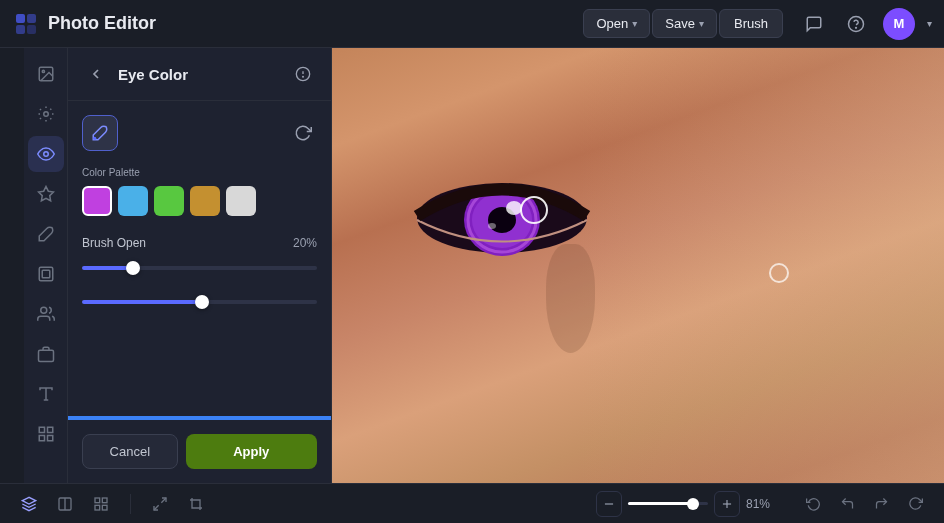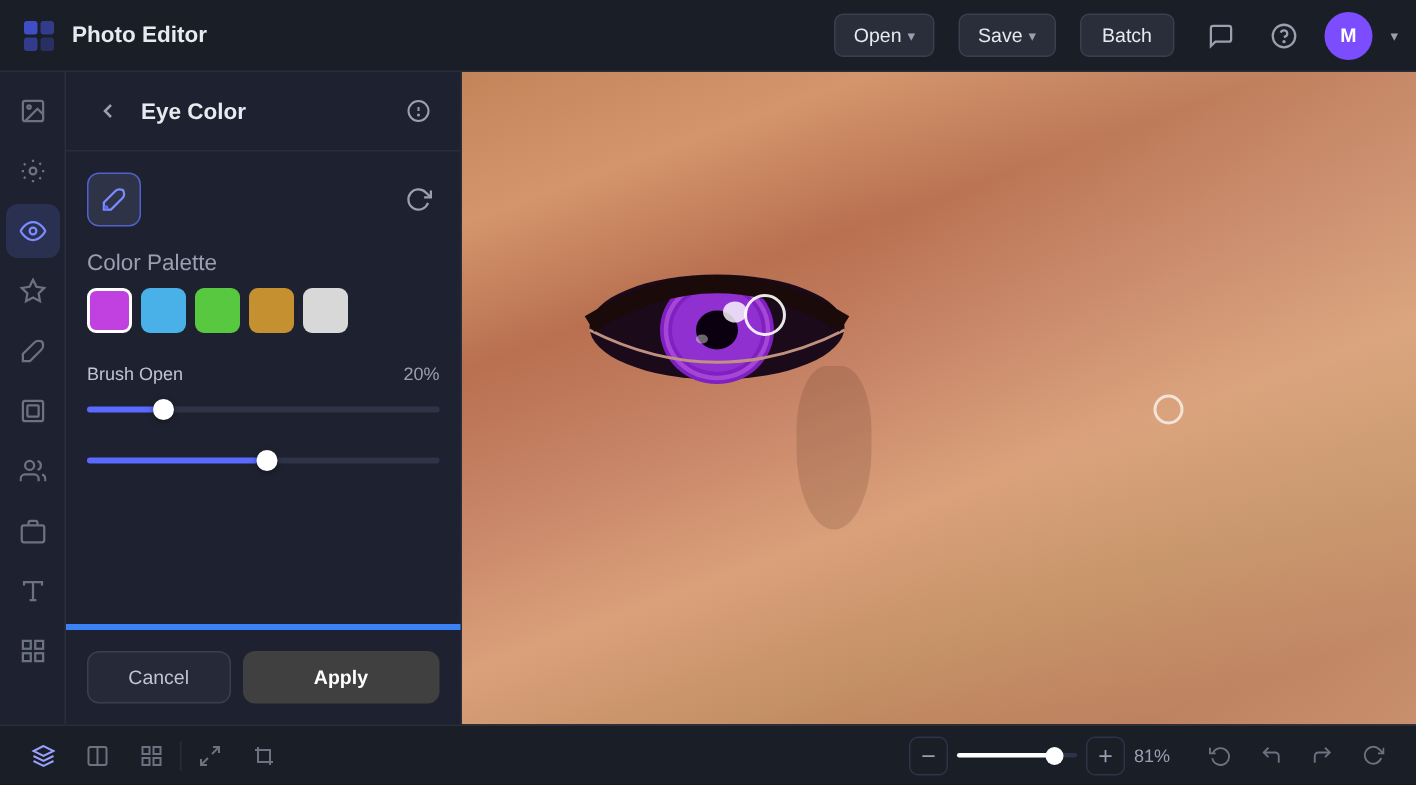--- a/index.html
+++ b/index.html
@@ -31,28 +31,28 @@
       margin-right: auto;
     }
     .topbar-logo-icon {
       width: 28px;
       height: 28px;
       display: flex;
       align-items: center;
       justify-content: center;
     }
     .topbar-title {
-      font-size: 15px;
+      font-size: 18px;
       font-weight: 600;
       color: #e8eaf0;
     }
     .topbar-actions {
       display: flex;
       align-items: flex-end;
-      gap: 16px;
+      gap: 2px;
     }
     .btn-dropdown {
       display: flex;
       align-items: center;
       gap: 4px;
       background: #2a2e3a;
       border: 1px solid #3a3f50;
       border-radius: 6px;
       padding: 6px 12px;
       color: #e8eaf0;
@@ -101,20 +101,21 @@
     .chevron-down {
       font-size: 10px;
       color: #9aa0b0;
     }
 
     
     .main {
       flex: 1;
       display: flex;
       overflow: hidden;
+      margin-left: 24px;
     }
 
     
     .sidebar {
       width: 44px;
       background: #1e2230;
       display: flex;
       flex-direction: column;
       align-items: center;
       padding: 8px 0;
@@ -210,21 +211,21 @@
       display: flex;
       align-items: center;
       justify-content: center;
       cursor: pointer;
       color: #9aa0b0;
       border-radius: 6px;
     }
 
     
     .section-label {
-      font-size: 15px;
+      font-size: 10px;
       color: #9aa0b0;
       margin-bottom: 8px;
       font-weight: 500;
     }
     .color-palette {
       display: flex;
       gap: 6px;
       margin-bottom: 20px;
     }
     .color-swatch {
@@ -286,21 +287,21 @@
       border: 1px solid #3a3f50;
       border-radius: 8px;
       color: #c0c5d0;
       font-size: 13px;
       cursor: pointer;
       text-align: center;
     }
     .btn-apply {
       flex: 1.5;
       padding: 9px;
-      background: #404040;
+      background: #4d7c0f;
       border: none;
       border-radius: 8px;
       color: #fff;
       font-size: 13px;
       font-weight: 600;
       cursor: pointer;
       text-align: center;
     }
 
     
@@ -312,21 +313,21 @@
     }
 
     
     .bottombar {
       height: 40px;
       background: #1a1e27;
       border-top: 1px solid #2a2e3a;
       display: flex;
       align-items: center;
       padding: 0 14px;
-      gap: 0;
+      gap: 10px;
       flex-shrink: 0;
     }
     .bottom-icon-group {
       display: flex;
       align-items: center;
       gap: 6px;
     }
     .bottom-icon {
       width: 30px;
       height: 30px;
@@ -419,21 +420,21 @@
   <div class="topbar-actions">
     <button class="btn-dropdown">
       <span>Open</span>
       <span class="chevron-down">▾</span>
     </button>
     <button class="btn-dropdown">
       <span>Save</span>
       <span class="chevron-down">▾</span>
     </button>
     <button class="btn-simple">
-      <span>Batch</span>
+      <span>Brush</span>
     </button>
   </div>
 
   <div class="topbar-icons">
     <div class="topbar-icon-btn">
       <svg width="18" height="18" viewBox="0 0 24 24" fill="none" stroke="currentColor" stroke-width="2">
         <path d="M21 15a2 2 0 0 1-2 2H7l-4 4V5a2 2 0 0 1 2-2h14a2 2 0 0 1 2 2z"></path>
       </svg>
     </div>
     <div class="topbar-icon-btn">

